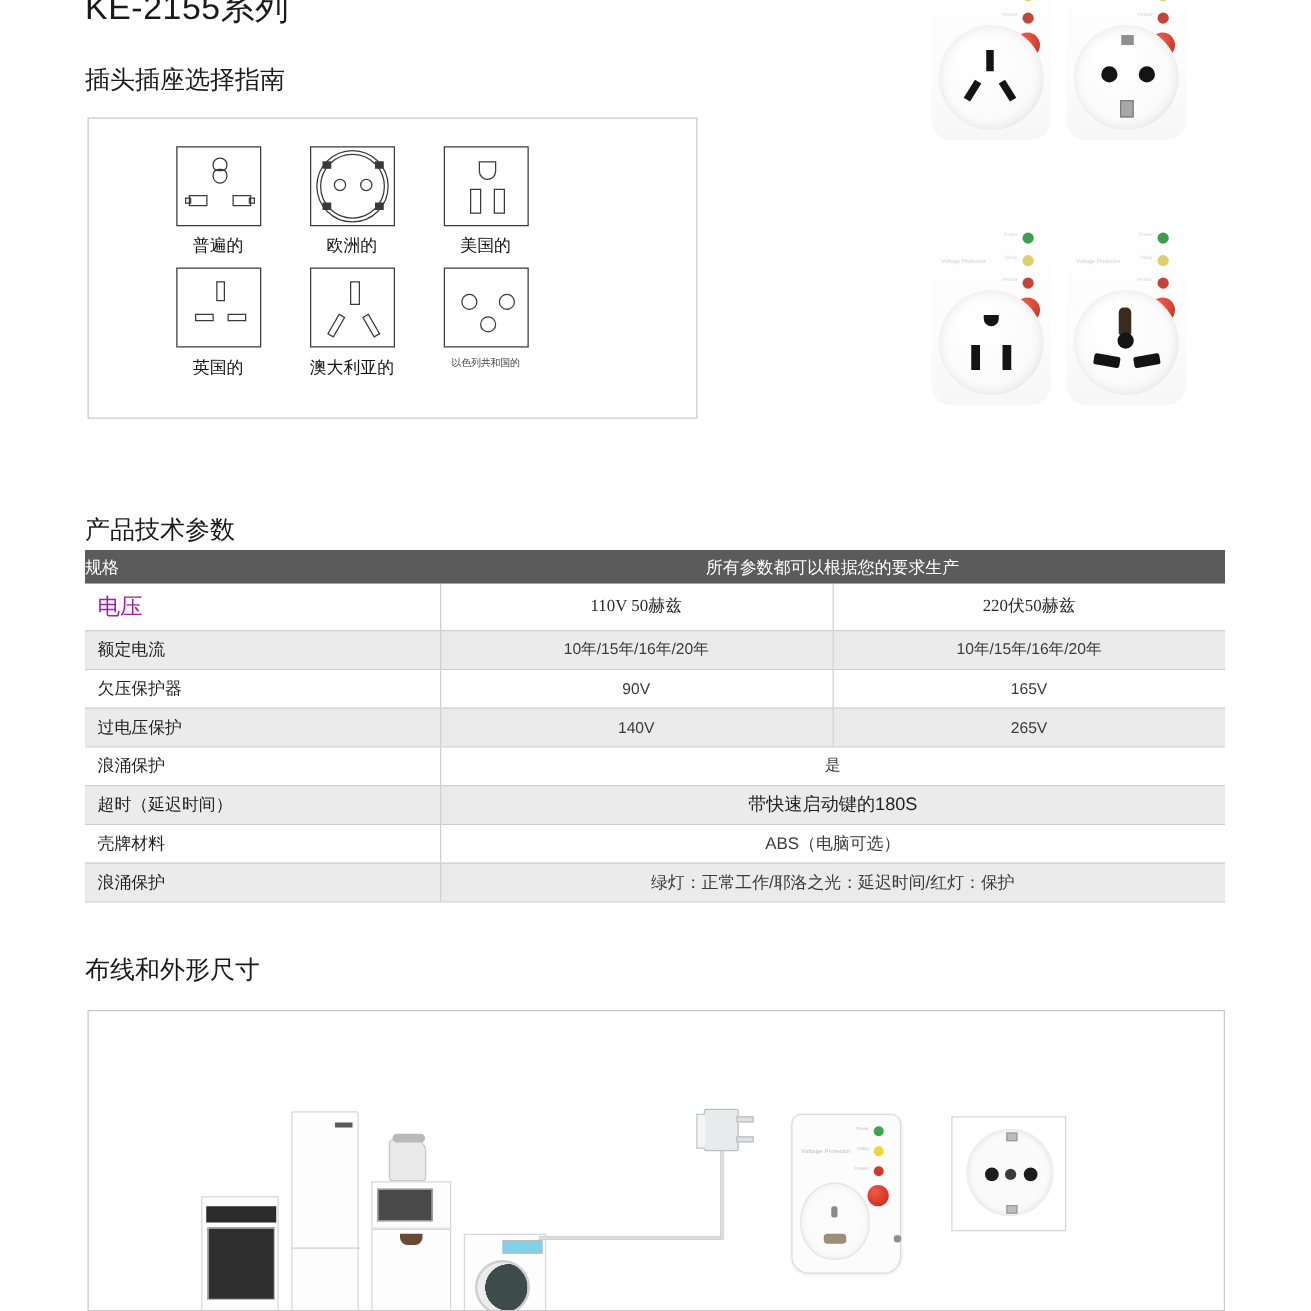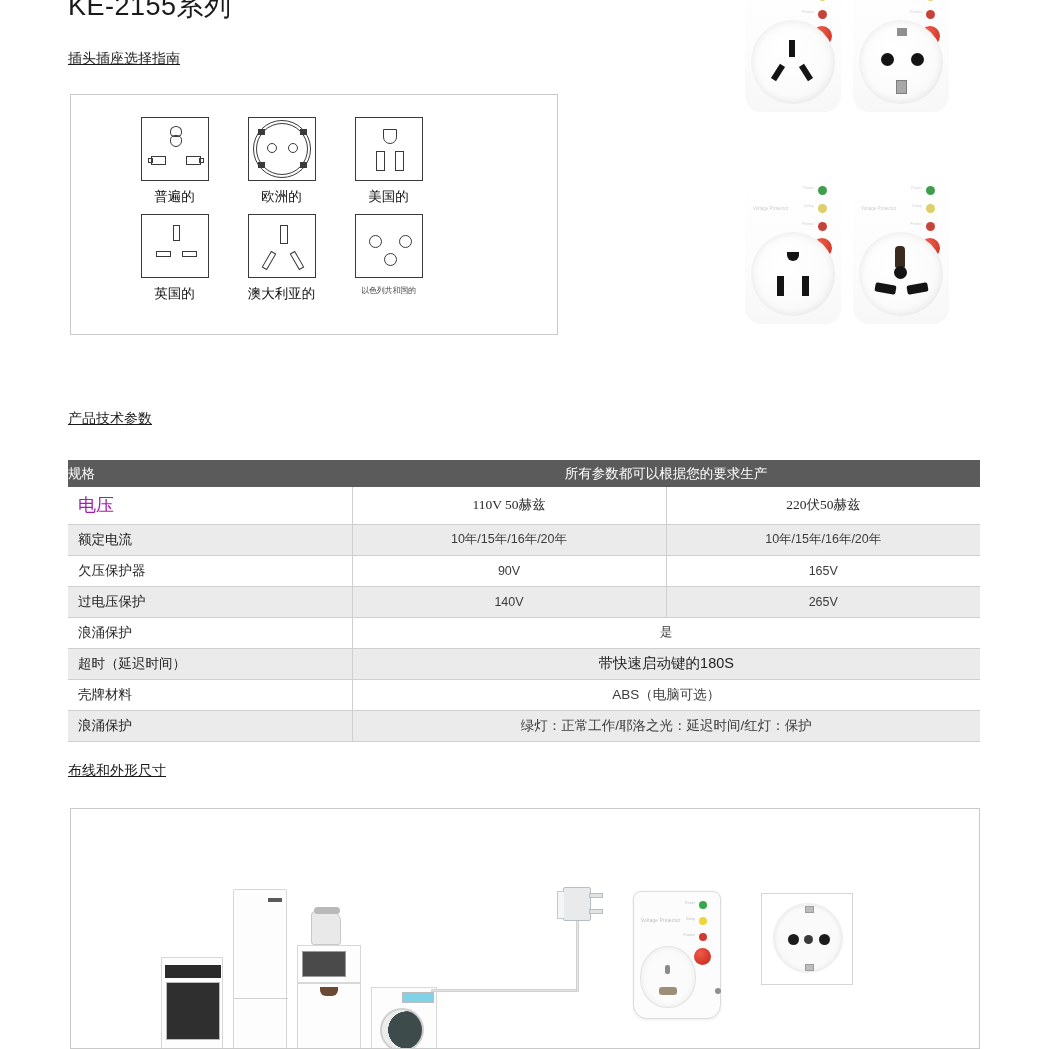--- a/index.html
+++ b/index.html
@@ -12,21 +12,21 @@
   .page { position: relative; width: 1049px; height: 1049px; background: #fff; }
 
   
   .product-title {
     position: absolute; left: 68px; top: -12px;
     font-size: 27px; color: #1a1a1a; letter-spacing: .5px;
     white-space: nowrap;
   }
   .section-heading {
     position: absolute;
-    font-size: 14px; color: #1a1a1a; white-space: nowrap; text-decoration: underline;
+    font-size: 20px; color: #1a1a1a; white-space: nowrap;
   }
   .sh-plugguide { left: 68px; top: 50px; }
   .sh-specs     { left: 68px; top: 410px; }
   .sh-wiring    { left: 68px; top: 762px; }
 
   
   .plugguide-box {
     position: absolute; left: 70px; top: 94px;
     width: 488px; height: 241px;
     border: 1px solid #c9c9c9; background: #fff;
@@ -59,21 +59,21 @@
   .g-ring2 {
     left: 7px; top: 5px; width: 52px; height: 52px;
     border: 1.5px solid #3a3a3a; border-radius: 50%;
   }
   .g-circ { border: 1.4px solid #3a3a3a; border-radius: 50%; }
   .g-rect { border: 1.4px solid #3a3a3a; }
   .g-notch { background: #3a3a3a; }
 
   
   .spec-table {
-    position: absolute; left: 68px; top: 460px;
+    position: absolute; left: 68px; top: 440px;
     width: 912px;
     border-collapse: collapse;
     font-size: 13px;
   }
   .spec-table th, .spec-table td {
     padding: 0; vertical-align: middle;
   }
   .spec-head-cell {
     background: #5b5b5b; color: #ffffff;
     height: 27px; font-weight: normal; font-size: 13.5px;

